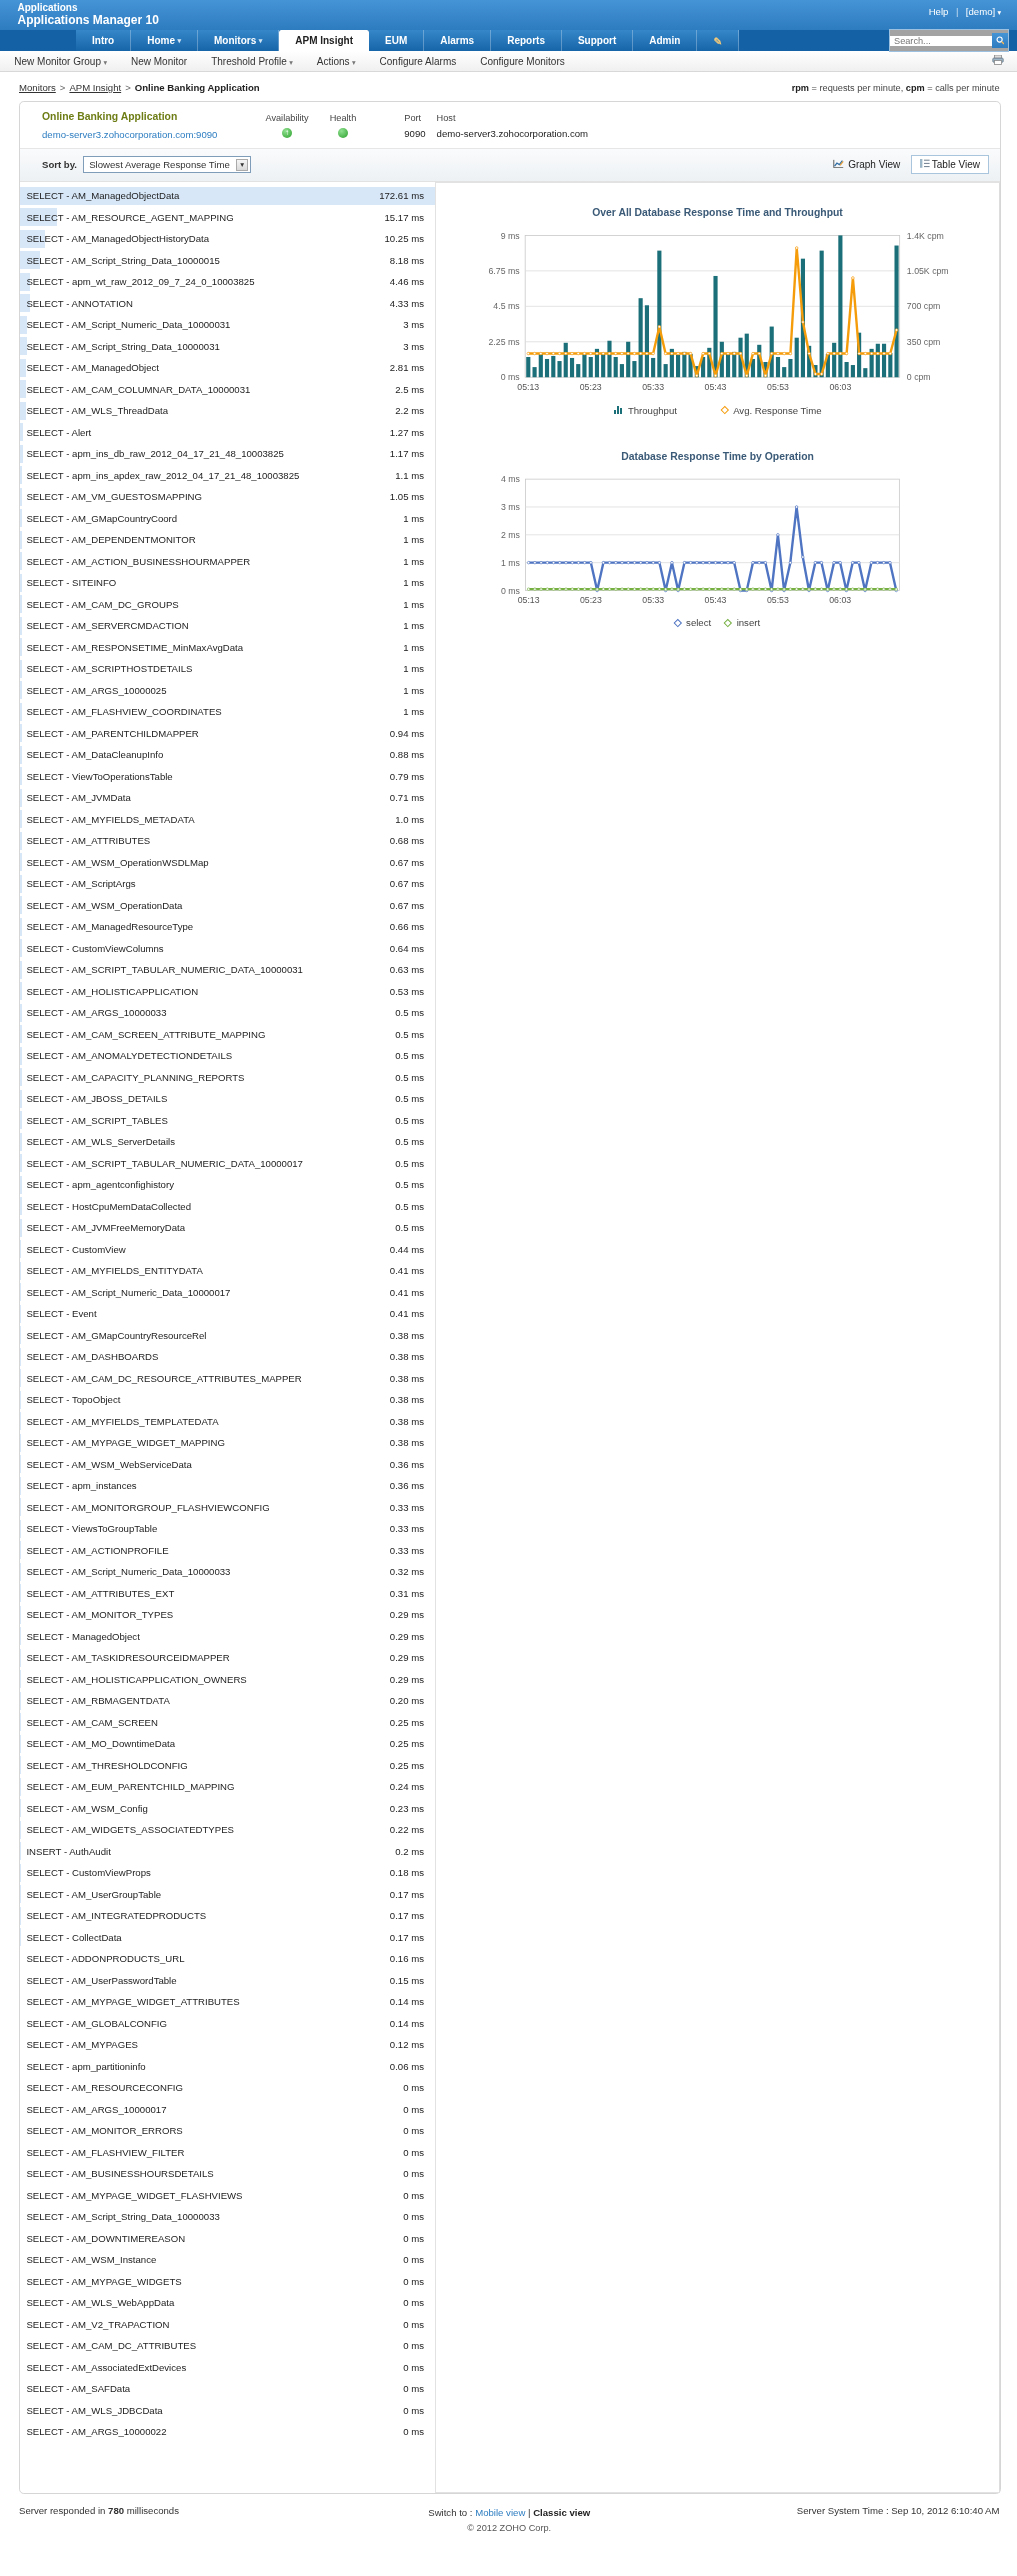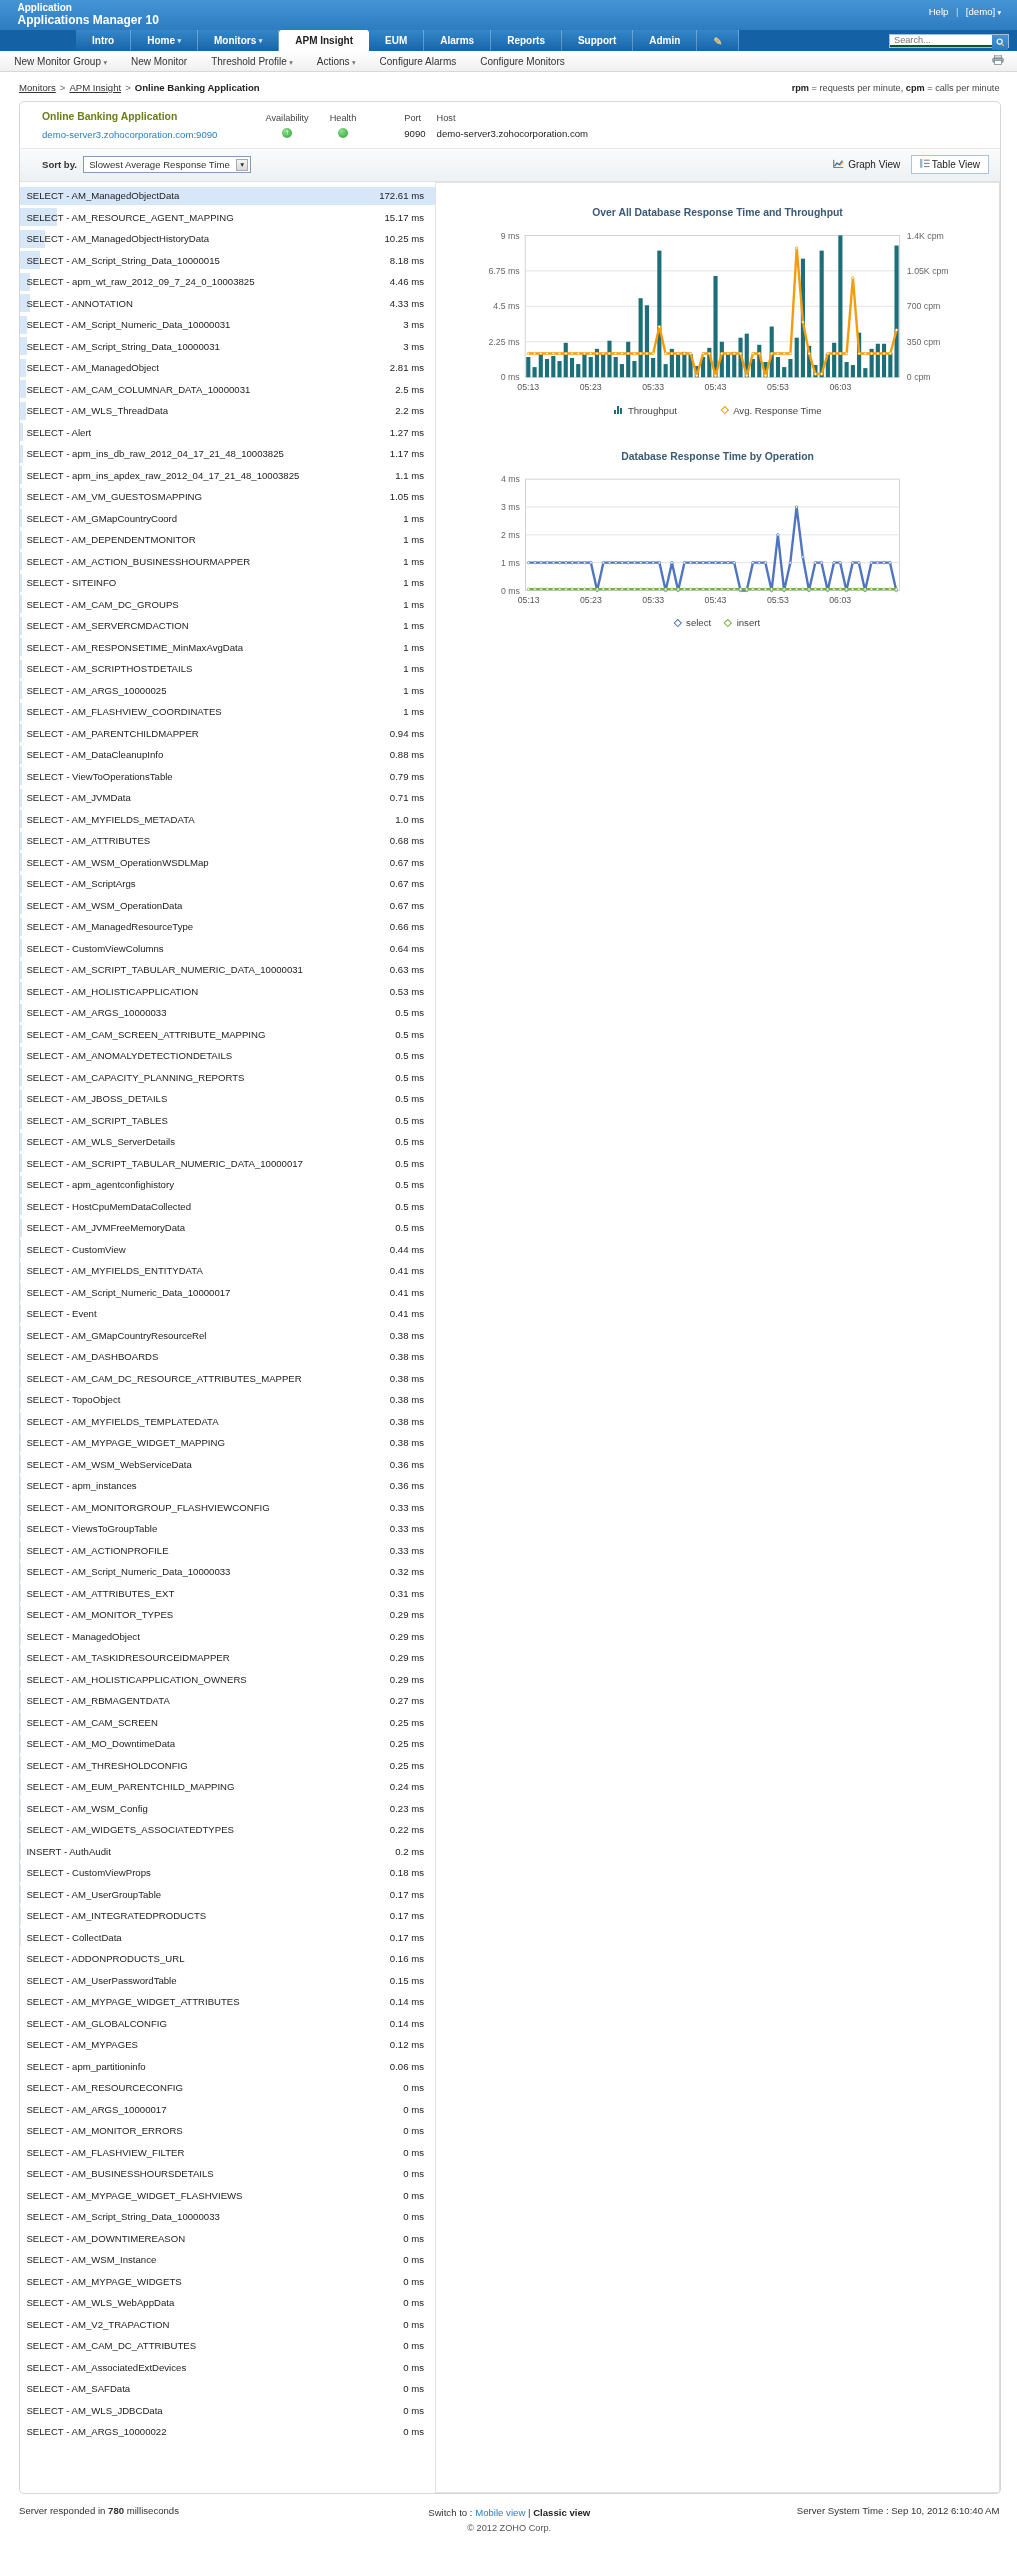--- a/index.html
+++ b/index.html
@@ -13,21 +13,21 @@
   .top-links a{color:#fff;text-decoration:none;margin:0 4.8px;cursor:pointer}
   .top-links .sep{opacity:.7}
   .caret{font-size:7.2px;margin-left:2.4px}
   
   .navbar{height:21px;background:#1462a5;display:flex;align-items:stretch;padding-left:76px;position:relative}
   .nav-item{display:flex;align-items:center;color:#fff;font-size:10px;font-weight:bold;padding:0 16px;background:linear-gradient(#3587c9,#1765a9);border-right:0.8px solid rgba(255,255,255,.28);cursor:pointer;white-space:nowrap}
   .nav-item.active{background:#fff;color:#222;border-radius:2.4px 2.4px 0 0;border-right:none}
   .nav-item .caret{color:#cfe4f5}
   .nav-icon{color:#f3c979;font-size:10.4px}
   .nav-right{margin-left:auto;display:flex;align-items:center;padding-right:8px;gap:4.8px}
-  .search-wrap{display:flex;align-items:flex-start;background:#14532d;border:0.8px solid #9cc1e0;height:14px}
+  .search-wrap{display:flex;align-items:center;background:#a3a3a3;border:0.8px solid #9cc1e0;height:23px}
   .search-wrap input{border:none;outline:none;font-size:9.2px;width:102px;padding:0 4px;color:#555;font-family:"Liberation Sans",sans-serif}
   .search-btn{width:16px;height:15px;background:linear-gradient(#4594d6,#2e7cc0);display:flex;align-items:center;justify-content:center;cursor:pointer}
   
   .toolbar{height:21px;background:linear-gradient(#ffffff,#f0f0f0);border-bottom:0.8px solid #d8d8d8;display:flex;align-items:center;gap:24px;padding:0 8px 0 14.3px;font-size:10px;color:#333}
   .tb-item{cursor:pointer;white-space:nowrap}
   .tb-item .caret{color:#777}
   .tb-right{margin-left:auto;display:flex;gap:6.4px;align-items:center;padding-right:4.8px}
   
   .crumb-row{display:flex;justify-content:space-between;align-items:flex-end;padding:9.6px 17.5px 3.2px 19px;font-size:9.6px}
   .crumb a{color:#333;text-decoration:underline;cursor:pointer}
@@ -86,21 +86,21 @@
   .footer a{color:#2d7dc1;text-decoration:none;cursor:pointer}
   .footer .classic{font-weight:bold;color:#222}
   .footer .copy{color:#555;font-size:9.2px}
   svg text{font-family:"Liberation Sans",sans-serif}
 </style>
 </head>
 <body>
 
 <div class="topbar">
   <div class="brand">
-    <div class="l1">Application</div>
+    <div class="l1">Applications</div>
     <div class="l2">Applications Manager 10</div>
   </div>
   <div class="top-links">
     <a>Help</a>
     <span class="sep">|</span>
     <a><span>[demo]</span><span class="caret">▾</span></a>
   </div>
 </div>
 
 <div class="navbar">
@@ -568,21 +568,21 @@
           <span class="tm">0.29 ms</span>
         </div>
         <div class="op-row">
           <span class="opbar" style="width:0.8px"></span>
           <span class="nm">SELECT - AM_HOLISTICAPPLICATION_OWNERS</span>
           <span class="tm">0.29 ms</span>
         </div>
         <div class="op-row">
           <span class="opbar" style="width:0.8px"></span>
           <span class="nm">SELECT - AM_RBMAGENTDATA</span>
-          <span class="tm">0.27 ms</span>
+          <span class="tm">0.20 ms</span>
         </div>
         <div class="op-row">
           <span class="opbar" style="width:0.8px"></span>
           <span class="nm">SELECT - AM_CAM_SCREEN</span>
           <span class="tm">0.25 ms</span>
         </div>
         <div class="op-row">
           <span class="opbar" style="width:0.8px"></span>
           <span class="nm">SELECT - AM_MO_DowntimeData</span>
           <span class="tm">0.25 ms</span>

